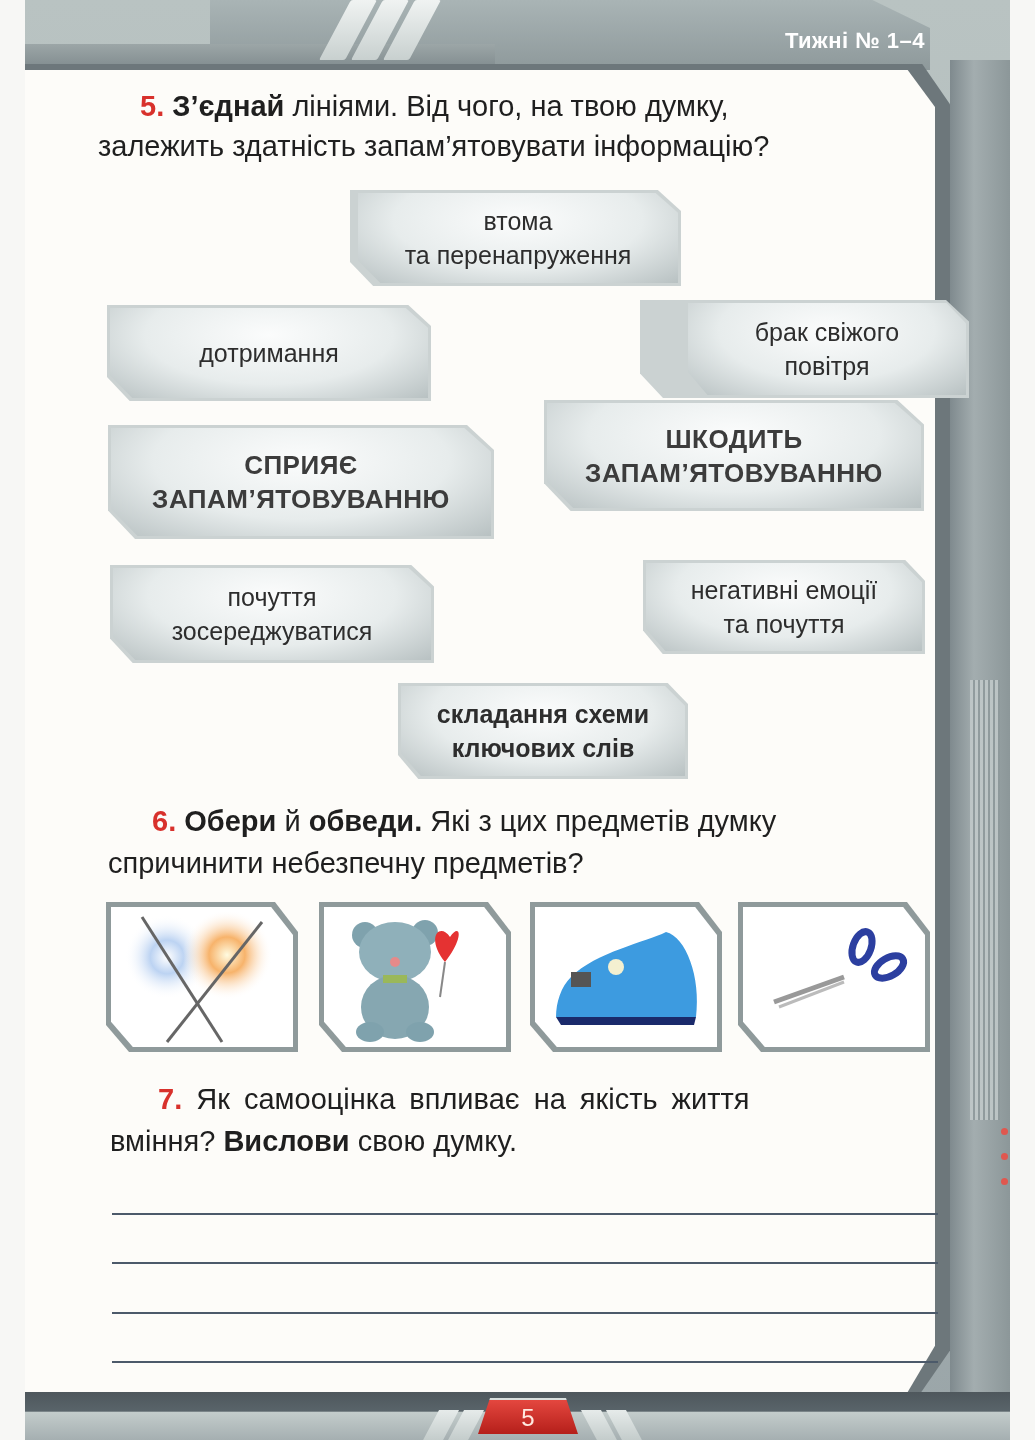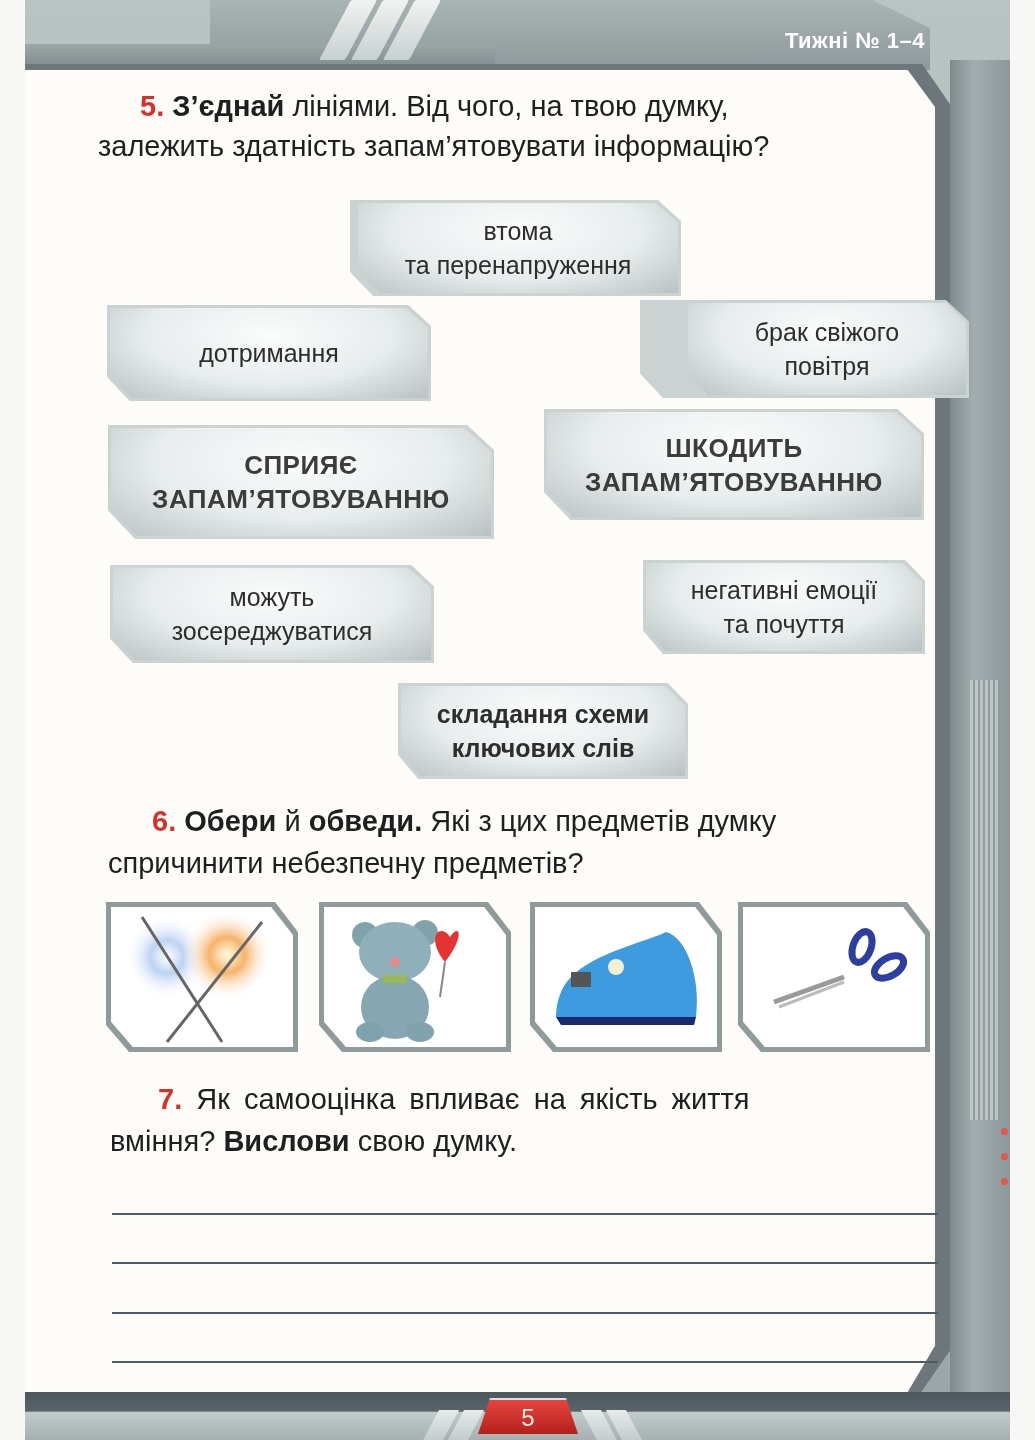--- a/index.html
+++ b/index.html
@@ -143,21 +143,21 @@
 
 <div class="frame-outer"></div>
 <div class="panel"></div>
 
 <div class="task-text" style="left:140px; top:85px; width:780px;">
   <span class="task-num">5.</span>
   <span class="bold">З’єднай</span><span> лініями. Від чого, на твою думку,</span>
 </div>
 <div class="task-text" style="left:98px; top:125px; width:830px;">залежить здатність запам’ятовувати інформацію?</div>
 
-<div class="opt" style="left:350px; top:200px; width:320px; height:90px;padding-left:8px;">
+<div class="opt" style="left:350px; top:190px; width:320px; height:90px;padding-left:8px;">
   <div class="opt-inner">
     <span>втома</span>
     <span>та перенапруження</span>
   </div>
 </div>
 <div class="opt" style="left:107px; top:305px; width:318px; height:90px;">
   <div class="opt-inner">
     <span>дотримання</span>
   </div>
 </div>
@@ -167,30 +167,30 @@
     <span>повітря</span>
   </div>
 </div>
 
 <div class="opt" style="left:108px; top:425px; width:380px; height:108px;">
   <div class="opt-inner head">
     <span>СПРИЯЄ</span>
     <span>ЗАПАМ’ЯТОВУВАННЮ</span>
   </div>
 </div>
-<div class="opt" style="left:544px; top:409px; width:374px; height:105px;">
+<div class="opt" style="left:544px; top:400px; width:374px; height:105px;">
   <div class="opt-inner head">
     <span>ШКОДИТЬ</span>
     <span>ЗАПАМ’ЯТОВУВАННЮ</span>
   </div>
 </div>
 
 <div class="opt" style="left:110px; top:565px; width:318px; height:92px;">
   <div class="opt-inner">
-    <span>можуть</span>
+    <span>почуття</span>
     <span>зосереджуватися</span>
   </div>
 </div>
 <div class="opt" style="left:643px; top:560px; width:276px; height:88px;">
   <div class="opt-inner">
     <span>негативні емоції</span>
     <span>та почуття</span>
   </div>
 </div>
 <div class="opt" style="left:398px; top:683px; width:284px; height:90px;font-weight:bold;">

